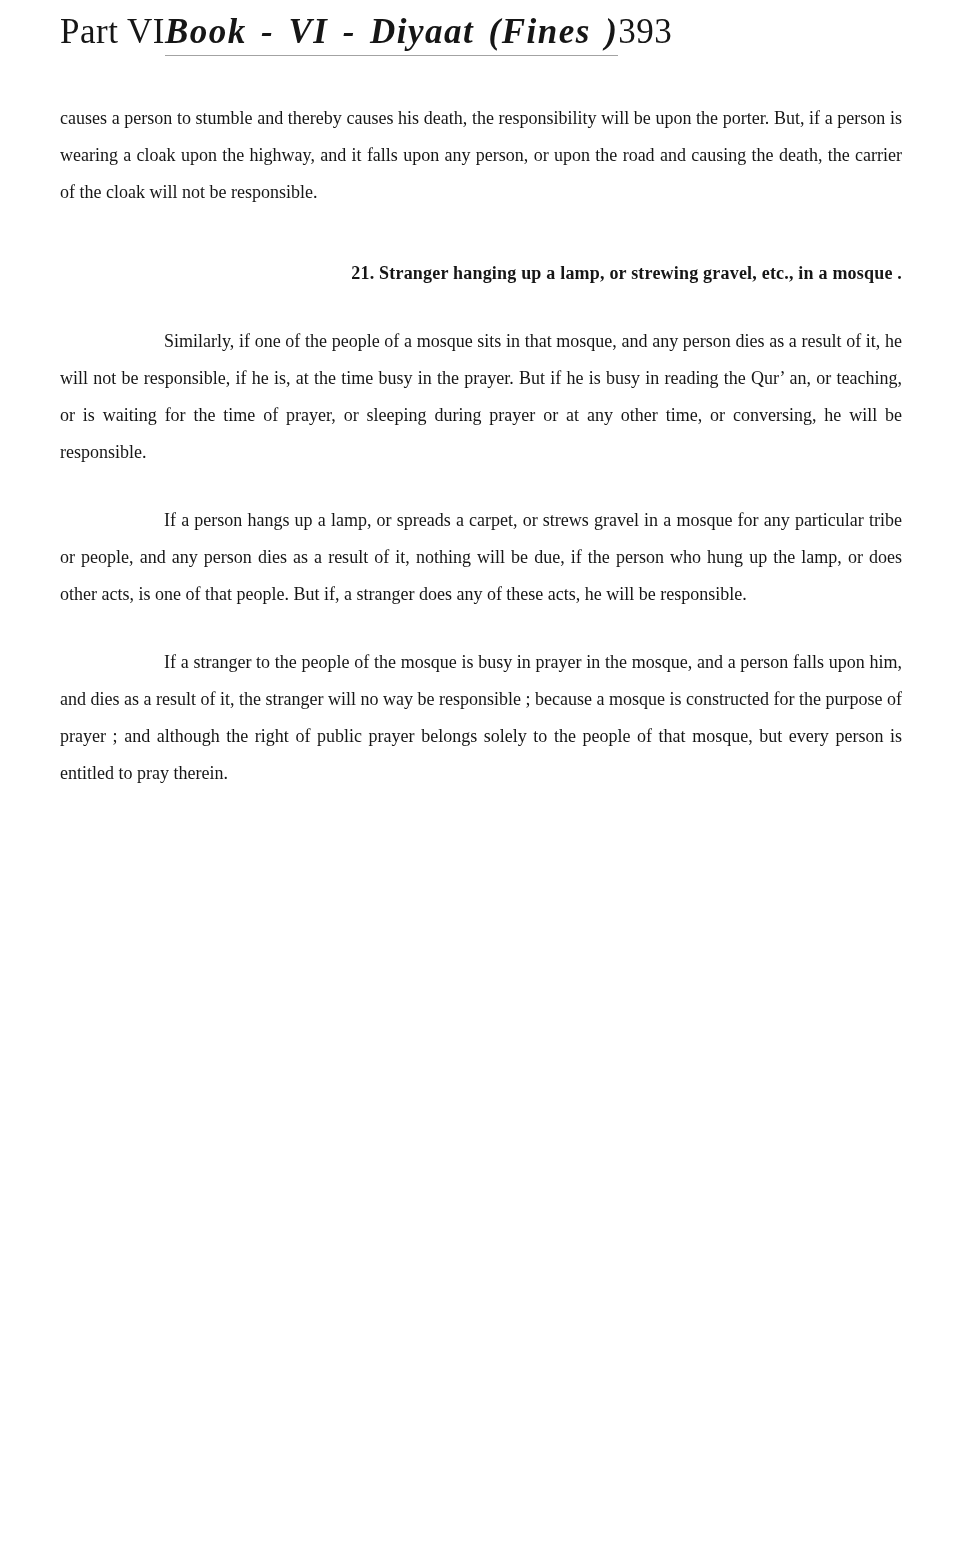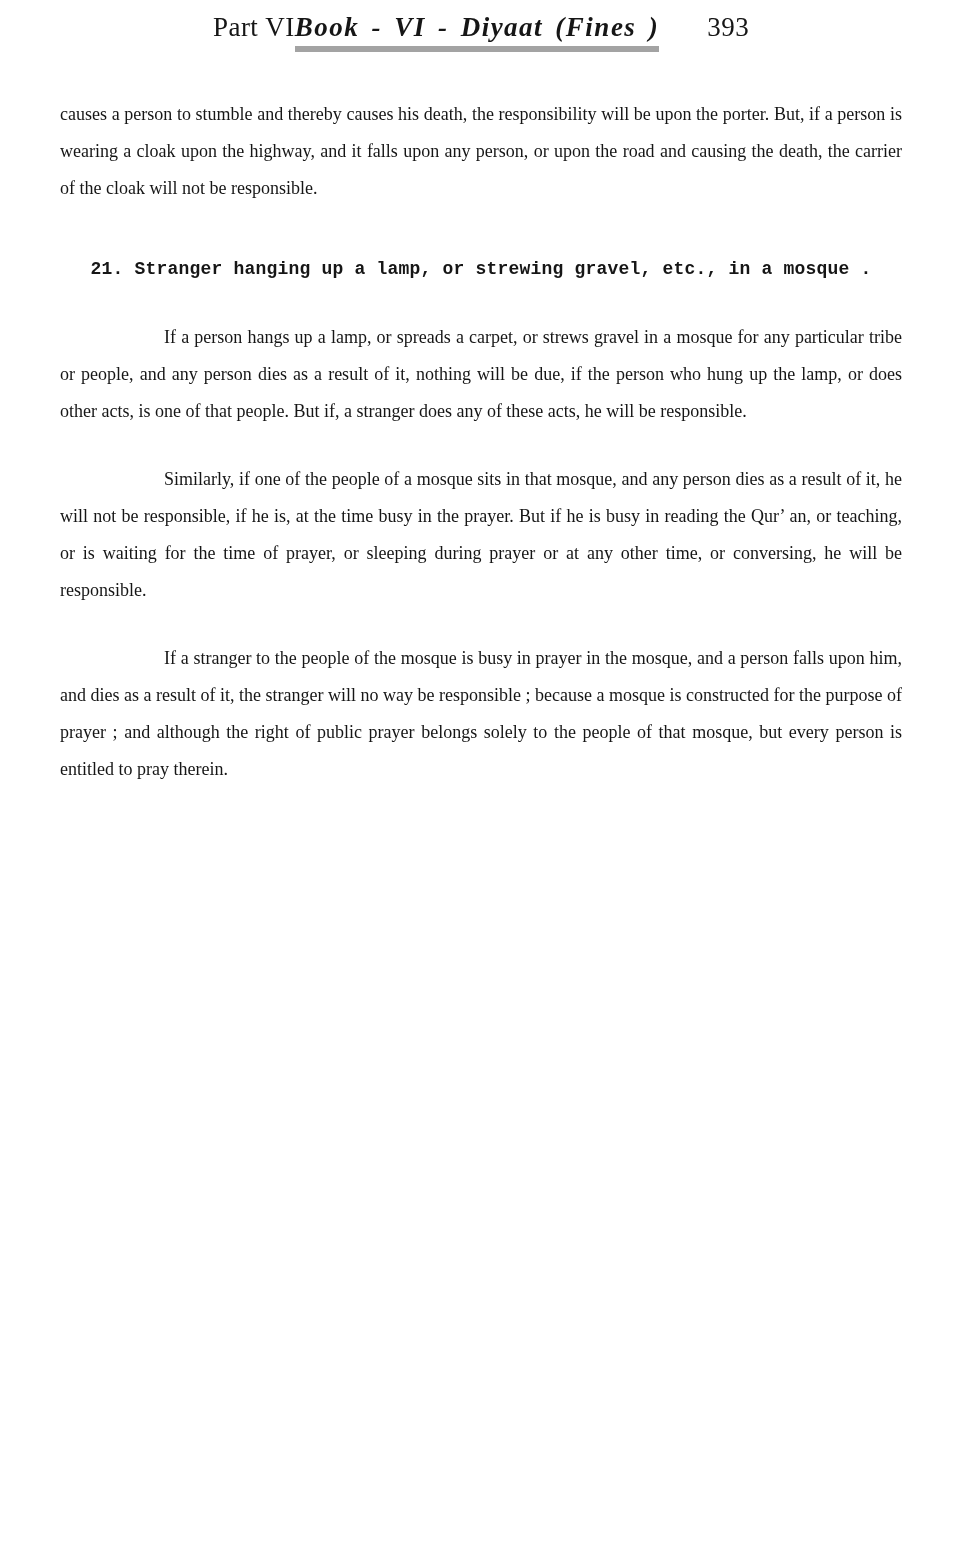--- a/index.html
+++ b/index.html
@@ -11,74 +11,73 @@
     width: 960px;
     height: 1550px;
     background: #ffffff;
     margin: 0 auto;
     padding: 10px 58px 0 60px;
     overflow: hidden;
   }
 
   .running-header {
     display: flex;
-    justify-content: center;
+    justify-content: flex-start;
     align-items: baseline;
-    font-size: 27px;
+    font-size: 35px;
     padding-top: 2px;
   }
   .running-header .part { letter-spacing: 0.5px; }
   .running-header .title {
     font-style: italic;
     font-weight: bold;
     letter-spacing: 1.5px;
     word-spacing: 4px;
-    border-bottom: 6px solid #a3a3a3;
+    border-bottom: 1px solid #a3a3a3;
     padding-bottom: 3px;
   }
-  .running-header .pageno { letter-spacing: 0.5px; margin-left: 48px; }
+  .running-header .pageno { letter-spacing: 0.5px; }
 
   .content {
     margin-top: 44px;
     font-size: 18px;
     line-height: 37px;
     text-align: justify;
   }
 
   .content p { margin-bottom: 31px; }
   .content p.indent { text-indent: 104px; }
 
   .section-heading {
     font-weight: bold;
-    text-align: center;
+    text-align: right;
     margin-top: 44px;
     margin-bottom: 40px;
     letter-spacing: 0.2px;
-    font-family: Liberation Mono, monospace;
   }
 </style>
 </head>
 <body>
 
 <div class="page">
 
   <div class="running-header">
     <span class="part">Part VI</span>
     <span class="title">Book - VI -  Diyaat  (Fines )</span>
     <span class="pageno">393</span>
   </div>
 
   <div class="content">
 
     <p>causes a person to stumble and thereby causes his death, the responsibility will be upon the porter. But, if a person is wearing a cloak upon the highway, and it falls upon any person, or upon the road and causing the death, the carrier of the cloak will not be responsible.</p>
 
     <p class="section-heading">21.  Stranger hanging up a lamp, or strewing gravel, etc., in a mosque .</p>
 
+    <p class="indent">Similarly, if one of the people of a mosque sits in that mosque, and any person dies as a result of it, he will not be responsible, if he is, at the time busy in the prayer. But if he is busy in reading the Qur’ an, or teaching, or is waiting for the time of prayer, or sleeping during prayer or at any other time, or conversing, he will be responsible.</p>
+
     <p class="indent">If a person hangs up a lamp, or spreads a carpet, or strews gravel in a mosque for any particular tribe or people, and any person dies as a result of it, nothing will be due, if the person who hung up the lamp, or does other acts, is one of that people. But if, a stranger does any of these acts, he will be responsible.</p>
-
-    <p class="indent">Similarly, if one of the people of a mosque sits in that mosque, and any person dies as a result of it, he will not be responsible, if he is, at the time busy in the prayer. But if he is busy in reading the Qur’ an, or teaching, or is waiting for the time of prayer, or sleeping during prayer or at any other time, or conversing, he will be responsible.</p>
 
 
     <p class="indent">If a stranger to the people of the mosque is busy in prayer in the mosque, and a person falls upon him, and dies as a result of it, the stranger will no way be responsible ; because a mosque is constructed for the purpose of prayer ; and although the right of public prayer belongs solely to the people of that mosque, but every person is entitled to pray therein.</p>
 
   </div>
 
 </div>
 
 </body></html>

